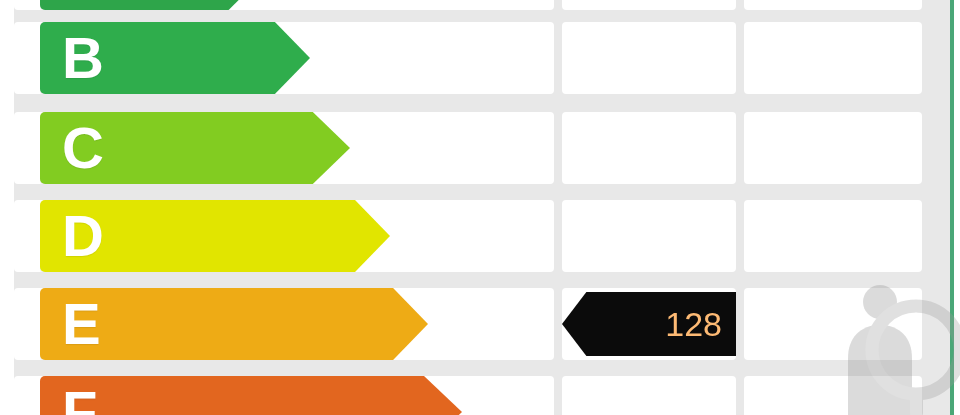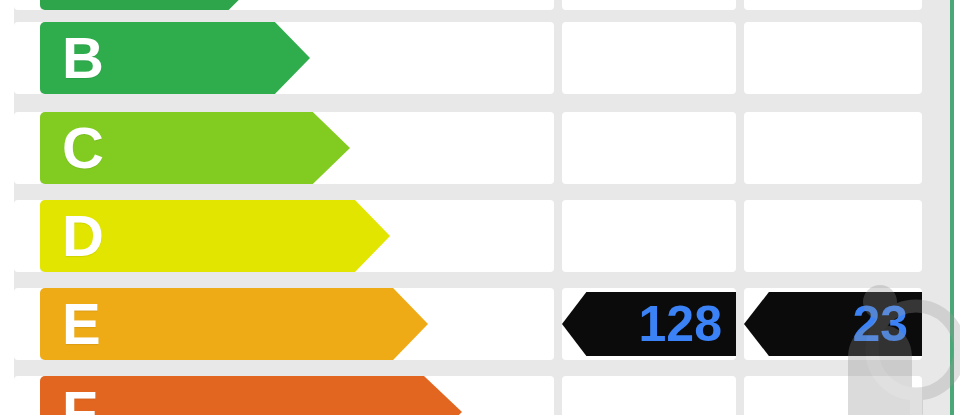--- a/index.html
+++ b/index.html
@@ -100,23 +100,23 @@
     height: calc(100% - 8px);
     background: #0b0b0b;
     display: flex;
     align-items: center;
     justify-content: flex-end;
     box-sizing: border-box;
     padding-right: 14px;
     clip-path: polygon(0% 50%, 14% 0%, 100% 0%, 100% 100%, 14% 100%);
   }
   .badge .value {
-    color: #3b82f6;
-    font-size: 50px;
-    font-weight: bold;
+    color: #fdba74;
+    font-size: 34px;
+    font-weight: normal;
     line-height: 1;
     font-family: "Liberation Sans", sans-serif;
   }
   .badge.col2 { left: 562px; width: 174px; }
   .badge.col3 { left: 744px; width: 178px; }
 
   
   .watermark {
     position: absolute;
     left: 838px;
@@ -167,23 +167,20 @@
       </div>
       <div class="row" style="top: 288px; height: 72px;">
         <div class="cell col1" style="width: 540px;"></div>
         <div class="cell col2"></div>
         <div class="cell col3"></div>
         <div class="bar" style="width: 388px; background: rgb(238, 171, 21); clip-path: polygon(0% 0%, 91% 0%, 100% 50%, 91% 100%, 0% 100%);">
           <span class="letter">E</span>
         </div>
         <div class="badge col2">
           <span class="value">128</span>
-        </div>
-        <div class="badge col3">
-          <span class="value">23</span>
         </div>
       </div>
       <div class="row" style="top: 376px; height: 72px;">
         <div class="cell col1" style="width: 540px;"></div>
         <div class="cell col2"></div>
         <div class="cell col3"></div>
         <div class="bar" style="width: 422px; background: rgb(226, 102, 31); clip-path: polygon(0% 0%, 91% 0%, 100% 50%, 91% 100%, 0% 100%);">
           <span class="letter">F</span>
         </div>
       </div>

